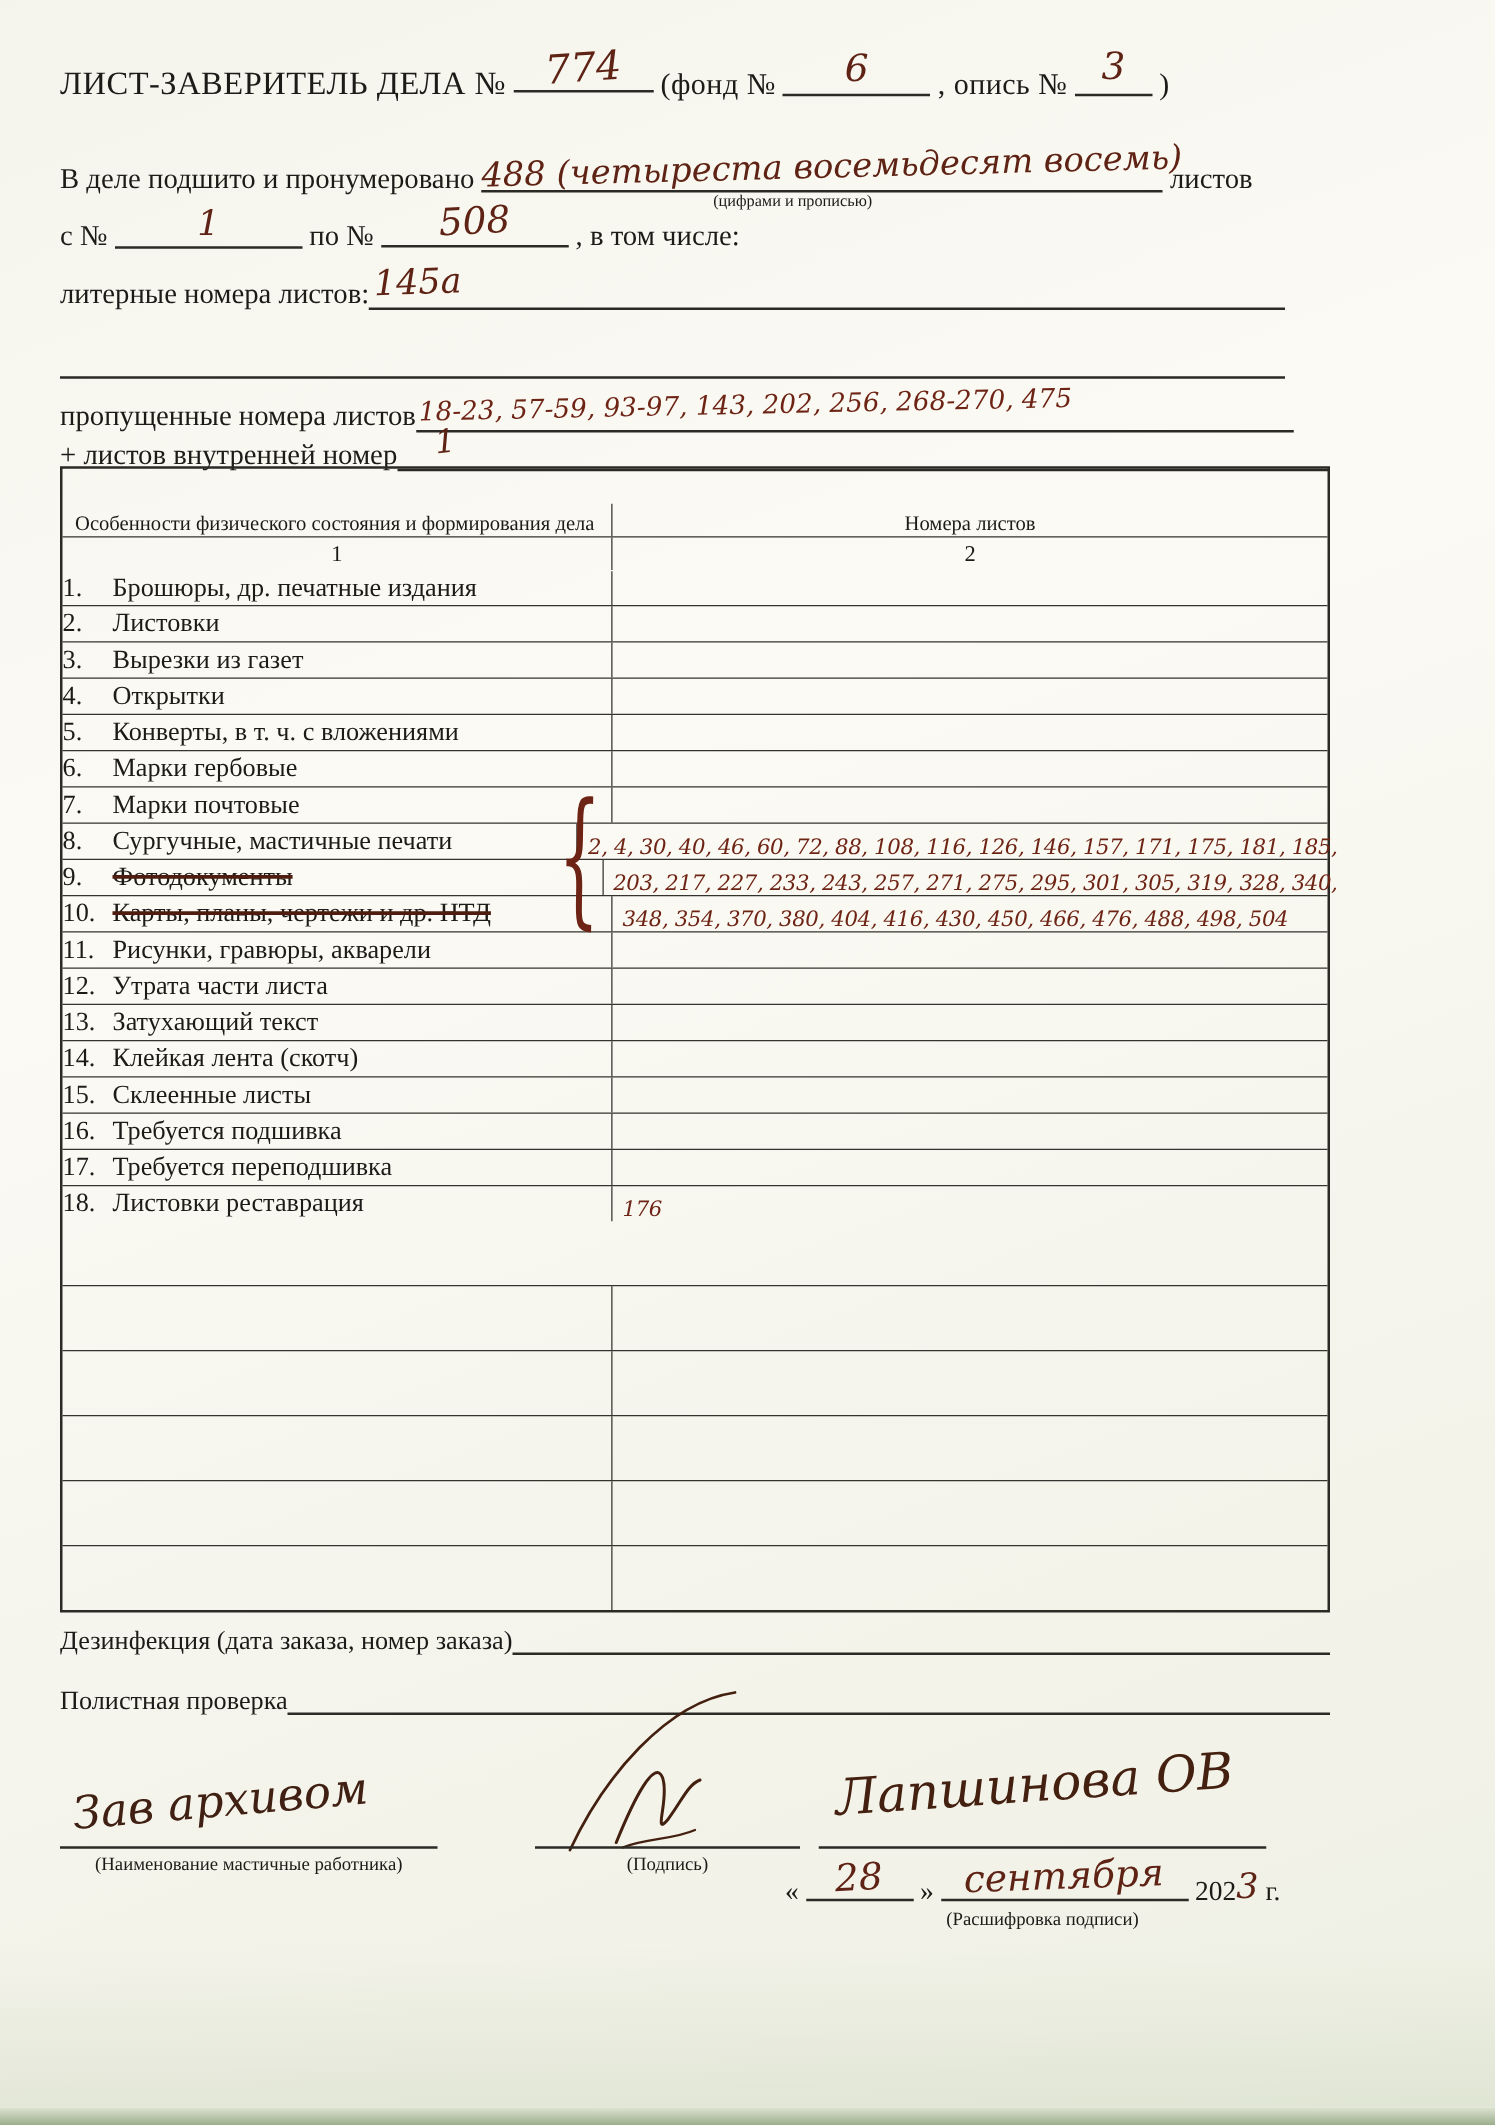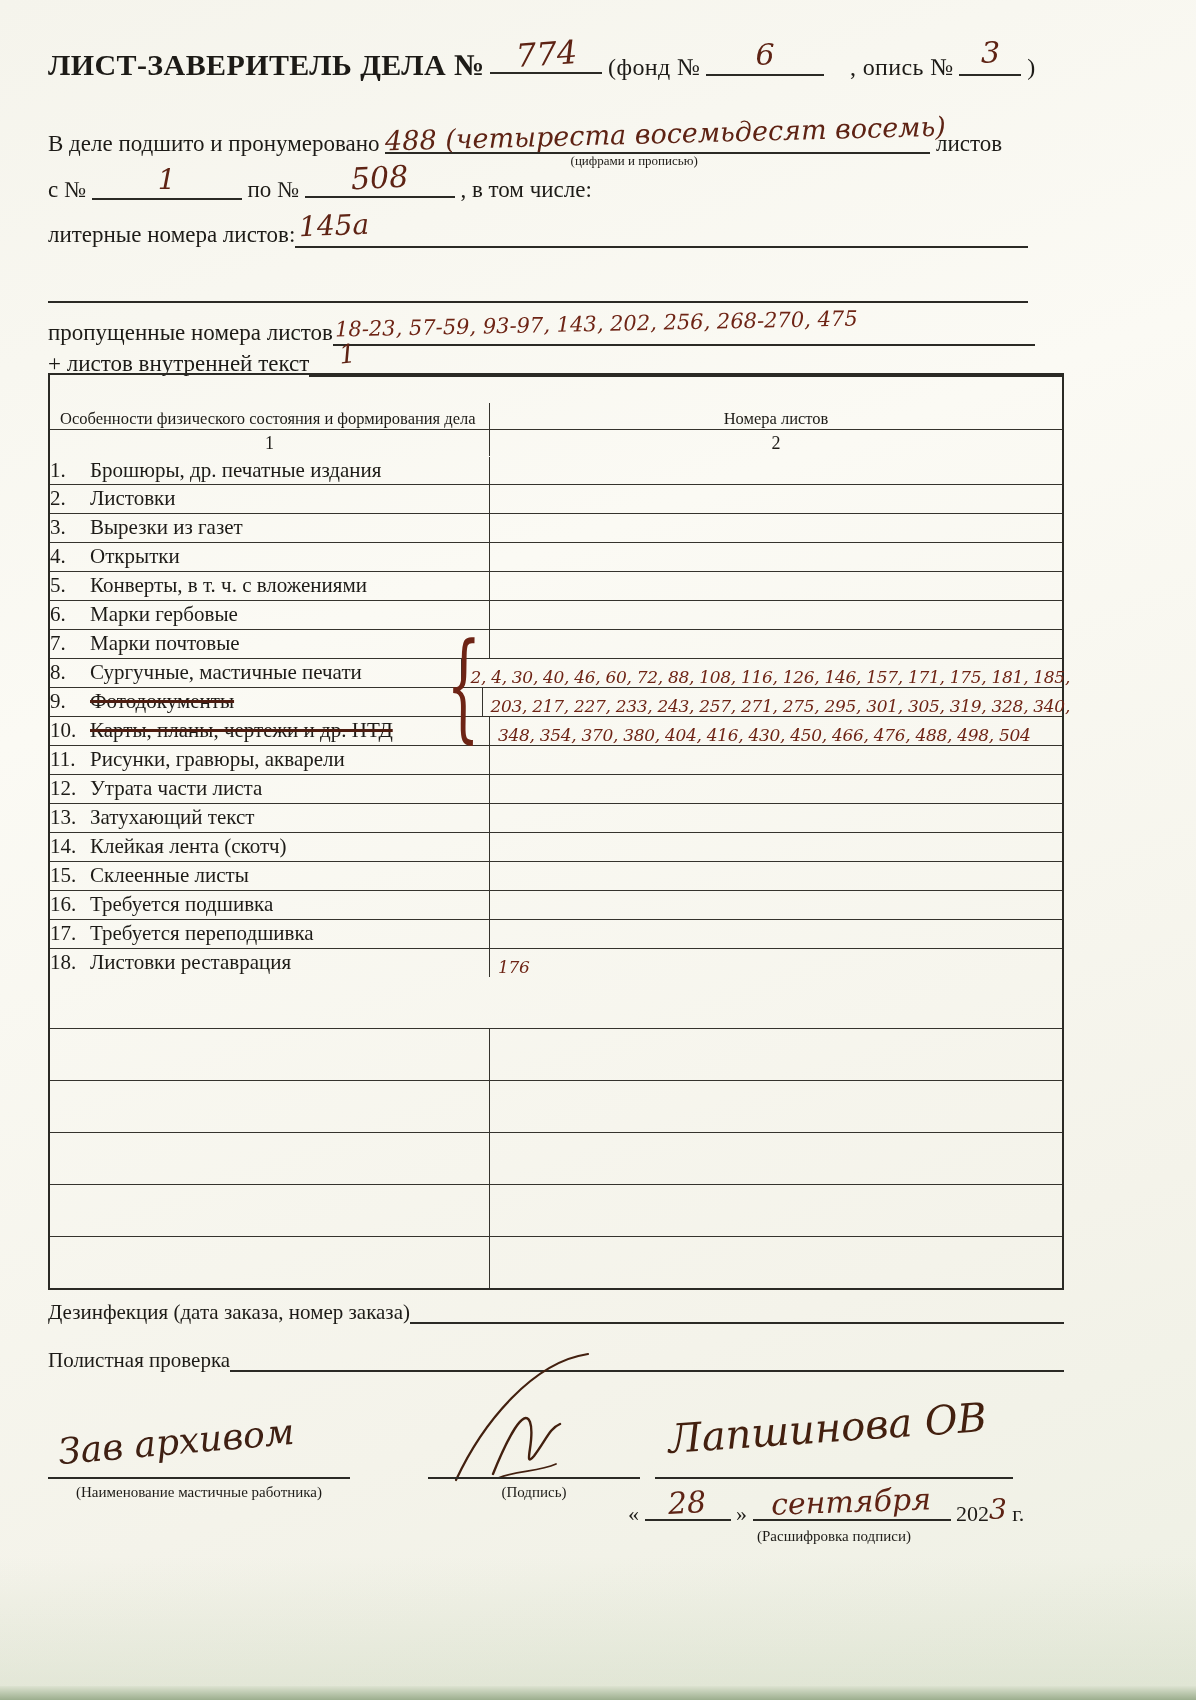--- a/index.html
+++ b/index.html
@@ -9,21 +9,21 @@
     background:
       linear-gradient(160deg, #f5f4ec 0%, #fbfaf4 35%, #f4f3ea 75%, #eef0e4 100%);
     font-family:"Liberation Serif", serif;
     color:#1d1b17;
     overflow:hidden;
   }
   .abs { position:absolute; }
 
   
   .print { color:#1d1b17; }
-  .title { font-size:30px; font-weight:700; letter-spacing:.4px; }
+  .title { font-size:26px; font-weight:400; letter-spacing:.4px; }
   .body-line { font-size:23px; white-space:nowrap; }
   .small-note { font-size:13px; white-space:nowrap; }
 
   
   .blank {
     display:inline-block;
     border-bottom:2px solid #2b2a25;
     text-align:center;
     position:relative;
     vertical-align:baseline;
@@ -94,21 +94,21 @@
 </head>
 <body>
 
 <div class="page">
 
   <div class="abs body-line" style="left:48px; top:48px;">
     <span class="title print">ЛИСТ-ЗАВЕРИТЕЛЬ ДЕЛА №</span>
     <span class="blank" style="width:112px;"><span class="hw" style="font-size:32px; transform:rotate(-4deg); position:relative; top:-10px;">774</span></span>
     <span class="title print" style="font-weight:400; font-size:24px;">(фонд №</span>
     <span class="blank" style="width:118px;"><span class="hw" style="font-size:30px; position:relative; top:-10px;">6</span></span>
-    <span class="title print" style="font-weight:400; font-size:24px;margin-left:20px;">, опись №</span>
+    <span class="title print" style="font-weight:400; font-size:24px;">, опись №</span>
     <span class="blank" style="width:62px;"><span class="hw" style="font-size:30px; position:relative; top:-12px;">3</span></span>
     <span class="title print" style="font-weight:400; font-size:24px;">)</span>
   </div>
 
   <div class="abs body-line" style="left:48px; top:128px;">
     <span class="print">В деле подшито и пронумеровано</span>
     <span class="blank" style="width:545px;">
       <span class="hw" style="font-size:27px; position:relative; top:-8px; transform:rotate(-1.5deg);">488 (четыреста восемьдесят восемь)</span>
       <span class="small-note print" style="position:absolute; top:104%; left:34%;">(цифрами и прописью)</span>
     </span>
@@ -129,21 +129,21 @@
   </div>
 
   <div class="abs rule" style="left:48px; top:301px; width:980px;"></div>
 
   <div class="abs body-line" style="left:48px; top:320px; width:987px; display:flex;">
     <span class="print">пропущенные номера листов</span>
     <span class="blank" style="flex:1; text-align:left;"><span class="hw" style="font-size:21px; position:relative; top:-9px; left:2px; transform:rotate(-1.2deg); color:#6e2415;">18-23, 57-59, 93-97, 143, 202, 256, 268-270, 475</span></span>
   </div>
 
   <div class="abs body-line" style="left:48px; top:351px; width:1015px; display:flex;">
-    <span class="print">+ листов внутренней текст</span>
+    <span class="print">+ листов внутренней номер</span>
     <span class="blank" style="flex:1; text-align:left;"><span class="hw" style="font-size:26px; position:relative; top:-10px; left:30px; transform:rotate(-6deg);">1</span></span>
   </div>
 
   <div class="ftable">
     <div class="t-row t-head">
       <div class="c1 print">Особенности физического состояния и формирования дела</div>
       <div class="c2 print">Номера листов</div>
     </div>
     <div class="t-row t-nums">
       <div class="c1 print">1</div>

